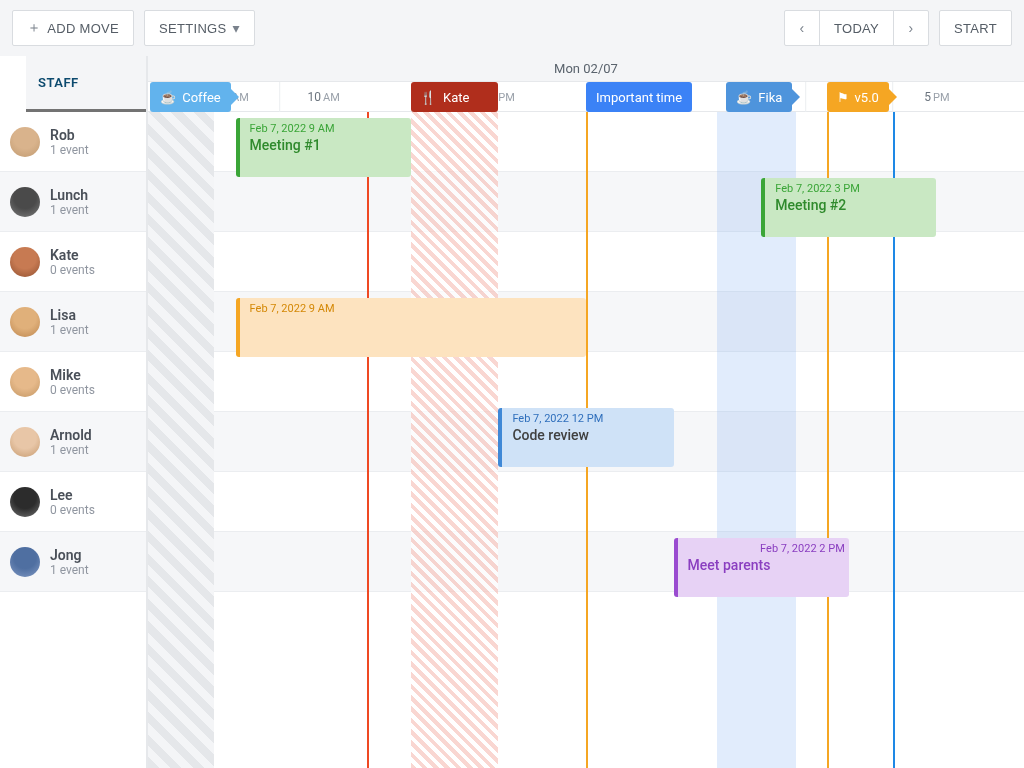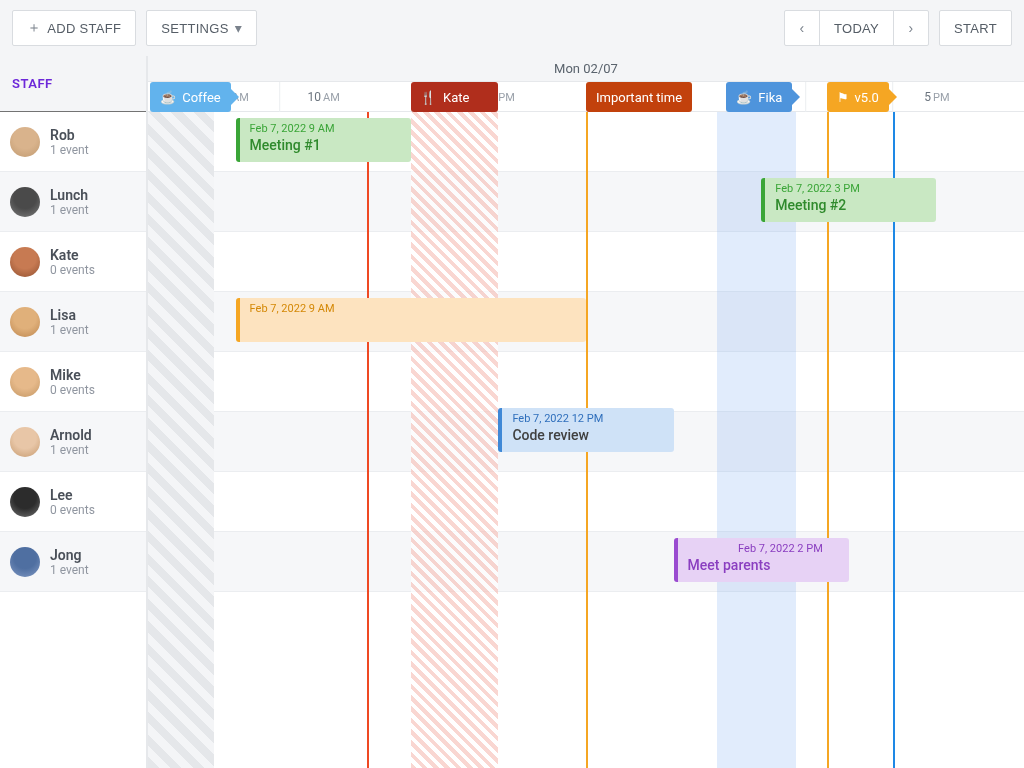--- a/index.html
+++ b/index.html
@@ -18,22 +18,22 @@
   .btn-group .btn { border-radius: 0; margin-left: -1px; }
   .btn-group .btn:first-child { border-radius: 2px 0 0 2px; margin-left: 0; }
   .btn-group .btn:last-child { border-radius: 0 2px 2px 0; }
   .btn.icon-only { width: 36px; padding: 0; justify-content: center; }
 
   
   .scheduler { position: relative; height: 712px; display: flex; background: #fff; }
   .sidebar { width: 148px; border-right: 2px solid #e6e8eb; display: flex; flex-direction: column; }
   .sidebar-header {
     height: 56px; display: flex; align-items: center; padding: 0 12px;
-    font-size: 13px; font-weight: 600; color: #6d28d9; letter-spacing: .5px;
-    background: #f4f5f7; border-bottom: 1px solid #737373;
+    font-size: 13px; font-weight: 600; color: #0c4a6e; letter-spacing: .5px;
+    background: #f4f5f7; border-bottom: 3px solid #737373; margin-left: 26px;
   }
 
   .body { position: relative; flex: 1; overflow: hidden; }
   .date-header {
     height: 26px; display: flex; align-items: center; justify-content: center;
     font-size: 13px; color: #5a636d; background: #f4f5f7; border-bottom: 1px solid #e6e8eb;
     position: relative; z-index: 5;
   }
 
   .hours-row { height: 30px; position: relative; background: #fff; border-bottom: 1px solid #e6e8eb; z-index: 5; }
@@ -74,21 +74,21 @@
 
   
   .range-chip {
     position: absolute; top: 0; height: 30px; display: inline-flex; align-items: center;
     gap: 6px; padding: 0 10px; font-size: 13px; color: #fff; border-radius: 3px;
     z-index: 10;
   }
   .range-chip .ric { font-size: 13px; }
   .range-chip.coffee { background: #62b3ed; }
   .range-chip.lunch { background: #b02e1c; }
-  .range-chip.important { background: #c2410c; justify-content: center; }
+  .range-chip.important { background: #3b82f6; justify-content: center; }
   .range-chip.fika { background: #4e94dc; }
   .range-chip.flag { background: #f5a623; }
   .range-chip.pointed::after {
     content: ""; position: absolute; right: -8px; top: 50%; transform: translateY(-50%);
     border-top: 8px solid transparent; border-bottom: 8px solid transparent; border-left: 8px solid currentColor;
   }
   .range-chip.fika.pointed::after { color: #4e94dc; }
   .range-chip.flag.pointed::after { color: #f5a623; }
   .range-chip.coffee.pointed::after { color: #62b3ed; }
 
@@ -100,41 +100,41 @@
     background: #ef4923; border-radius: 50%;
   }
   .time-line.blue { border-left: 2px solid #1e88e5; }
   .time-line.blue::before {
     content: ""; position: absolute; top: -31px; left: -7px;
     border-left: 7px solid transparent; border-right: 7px solid transparent; border-top: 10px solid #1e88e5;
   }
 
   
   .event {
-    position: absolute; height: 44px; top: 6px; padding: 4px 26px 0 10px;
+    position: absolute; height: 59px; top: 6px; padding: 4px 4px 0 10px;
     border-left: 4px solid; border-radius: 3px; z-index: 3; overflow: hidden;
   }
   .event .ts { font-size: 11px; margin-bottom: 2px; }
   .event .title { font-size: 14px; font-weight: 500; }
   .event.green  { background: #c9e8c3; border-color: #3aa537; }
   .event.green .ts { color: #3aa537; } .event.green .title { color: #2f8a2c; }
   .event.orange { background: #fde3bf; border-color: #f5a623; }
   .event.orange .ts { color: #d48806; } .event.orange .title { color: #d48806; }
   .event.blue   { background: #cfe2f7; border-color: #3f88d6; }
   .event.blue .ts { color: #2f6fbc; } .event.blue .title { color: #404040; }
   .event.purple { background: #e7d2f5; border-color: #9a4bd0; }
   .event.purple .ts { color: #8a3ec0; text-align: right; } .event.purple .title { color: #8a3ec0; }
 </style>
 </head>
 <body>
 
 <div class="toolbar">
   <button class="btn">
     <span class="icon">＋</span>
-    <span>ADD STAFF</span>
+    <span>ADD MOVE</span>
   </button>
   <button class="btn">
     <span>SETTINGS</span>
     <span class="icon">▾</span>
   </button>
   <div class="spacer"></div>
   <div class="btn-group">
     <button class="btn icon-only">
       <span class="icon">‹</span>
     </button>

